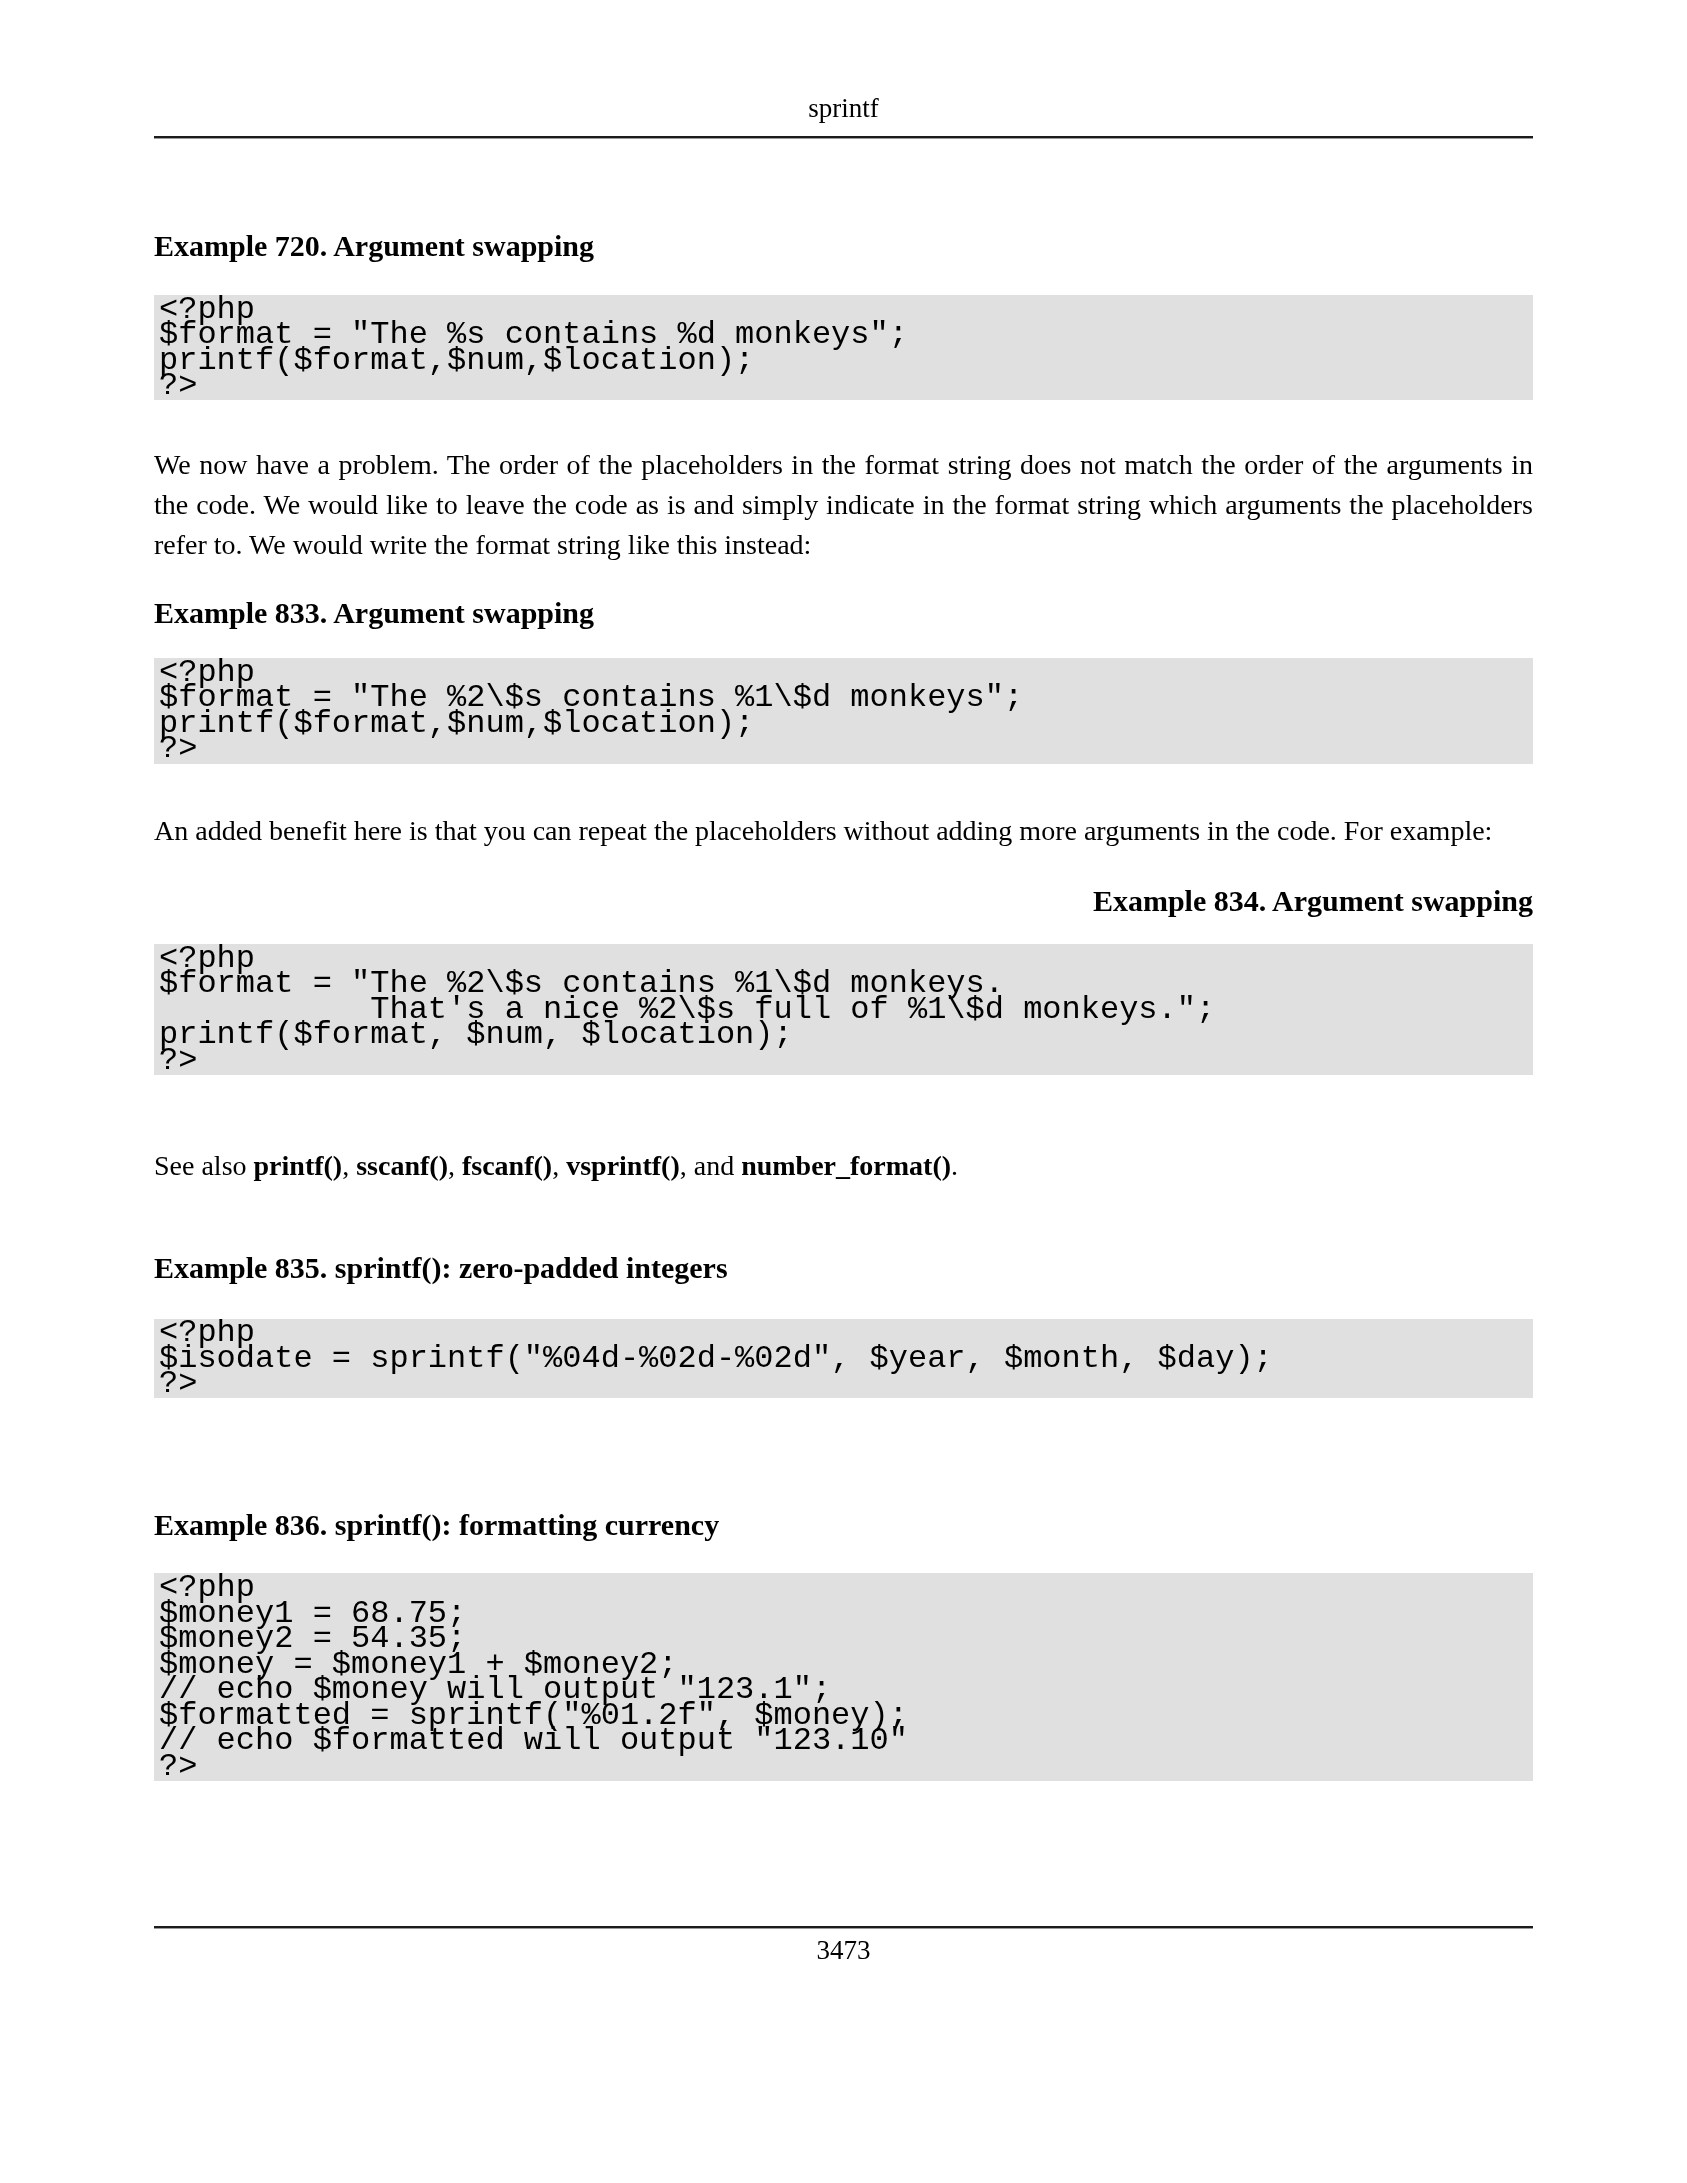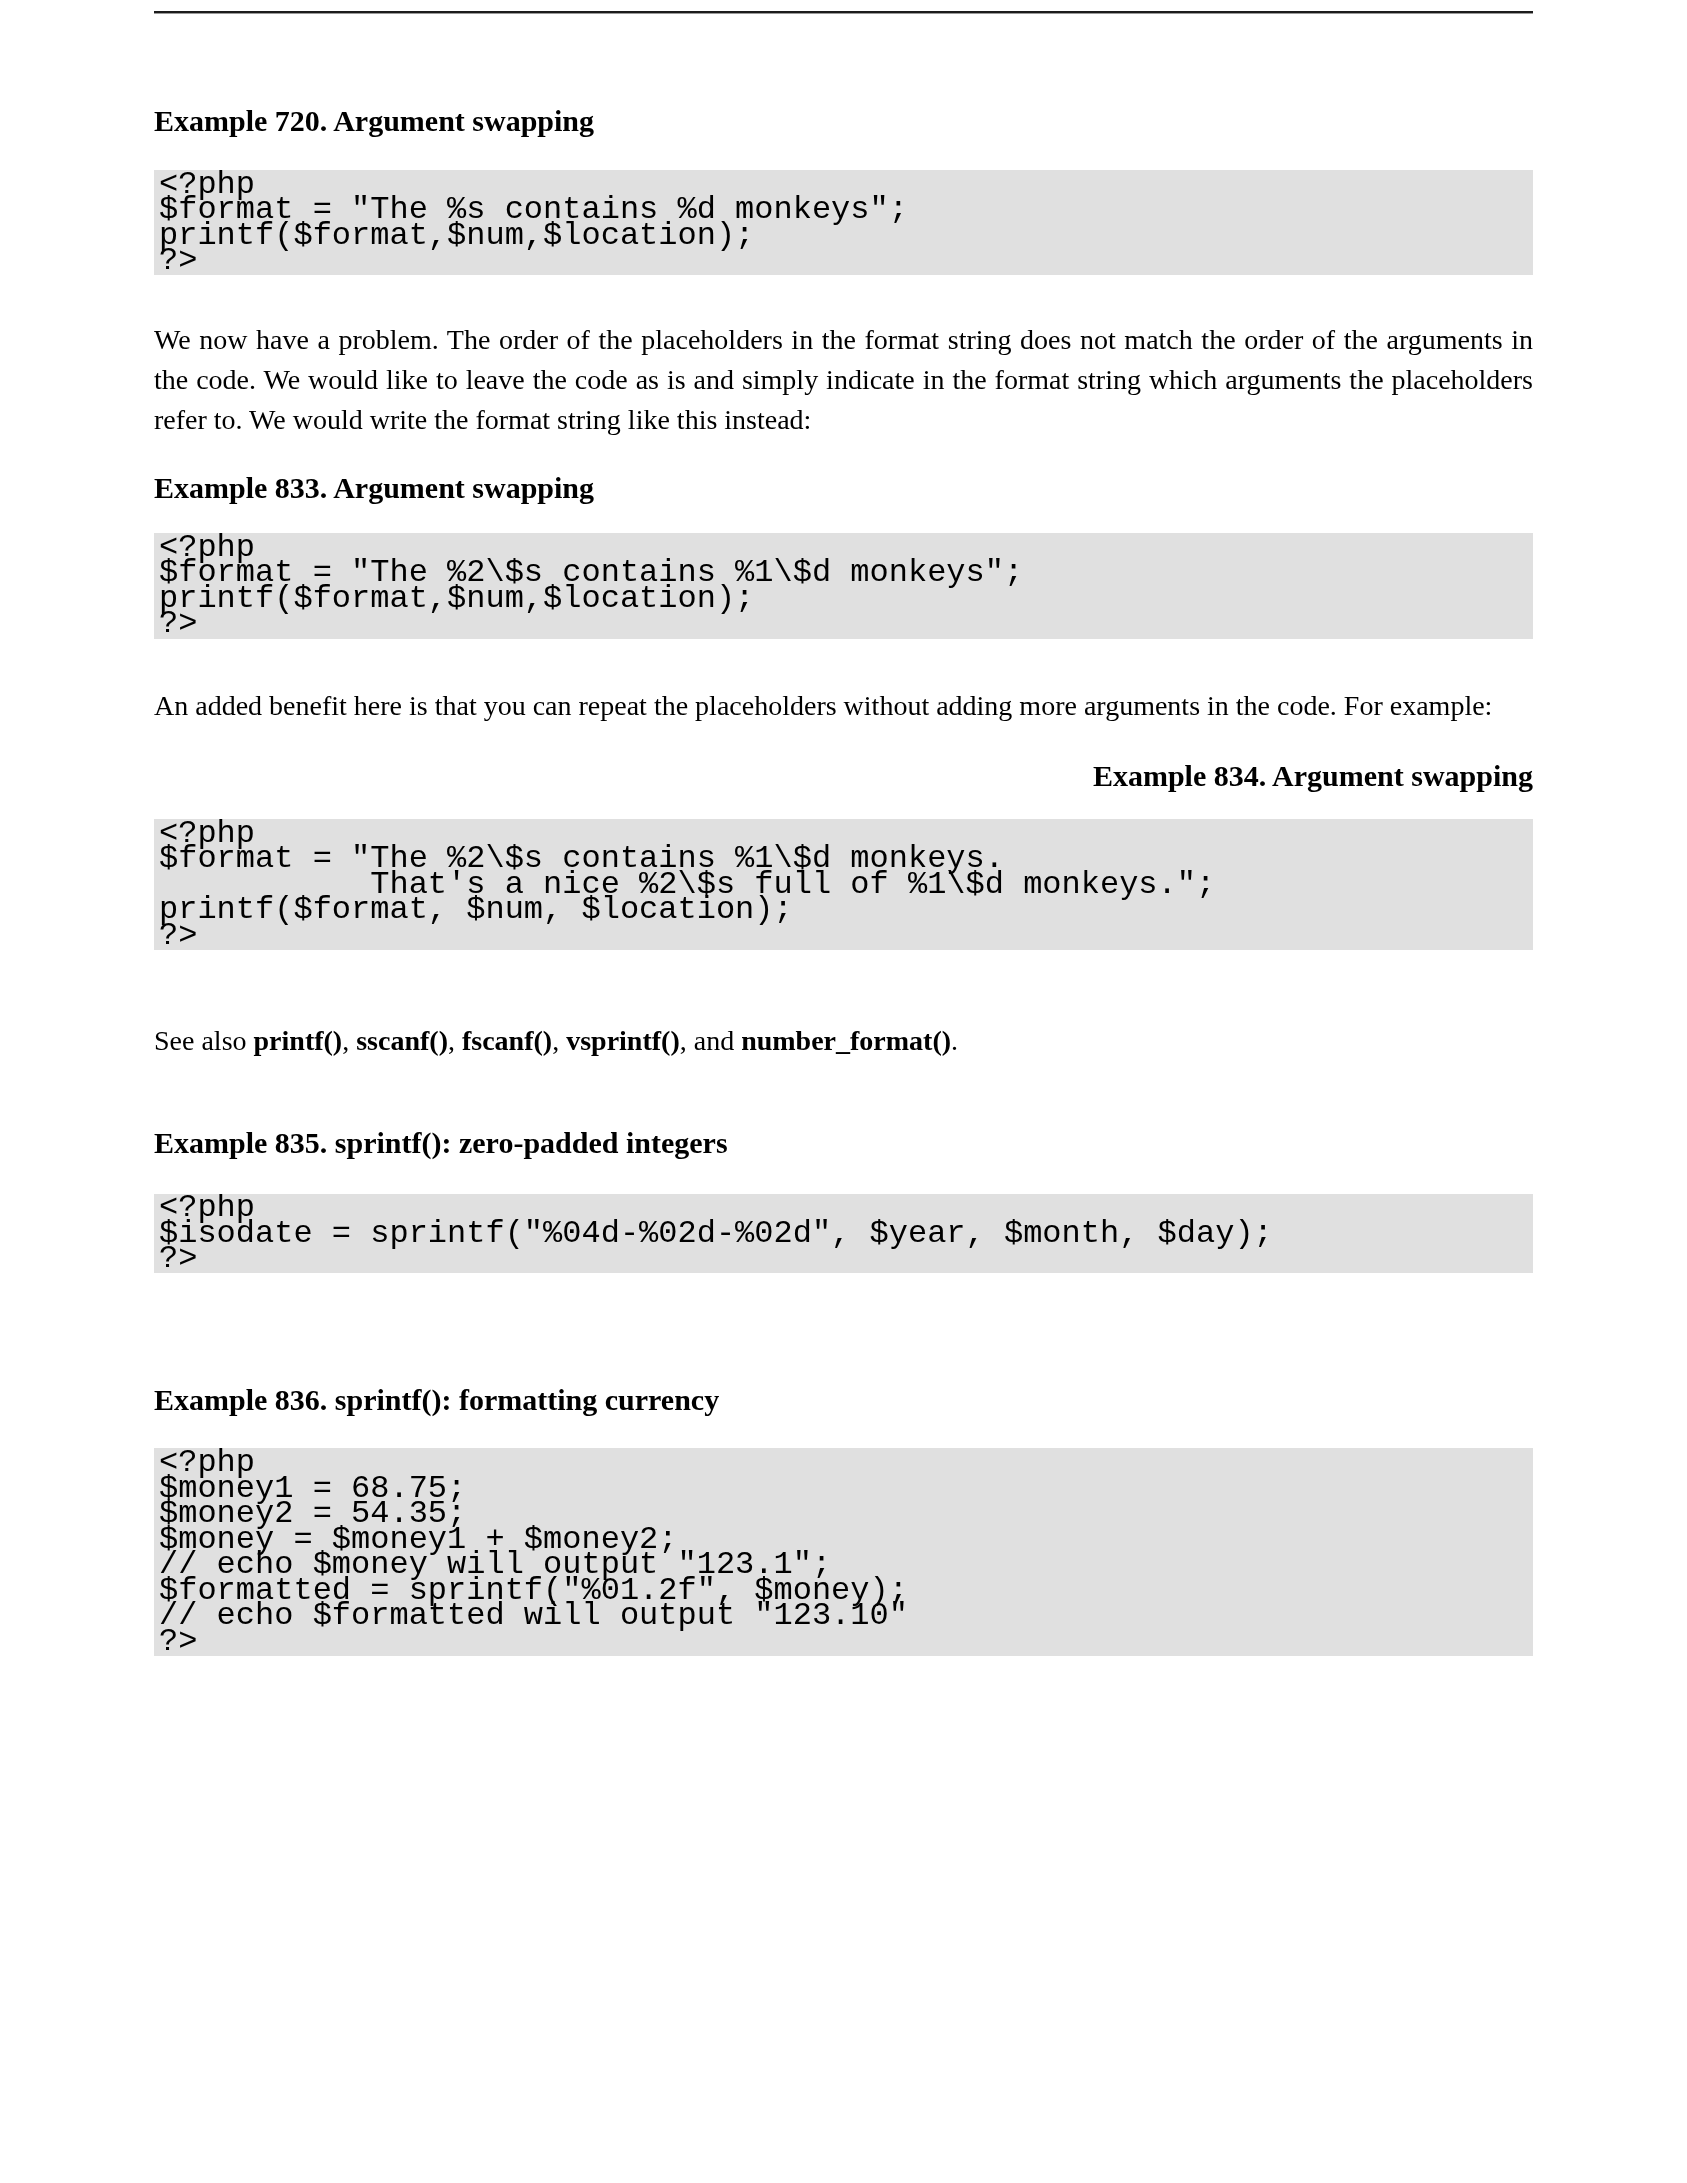--- a/index.html
+++ b/index.html
@@ -98,20 +98,21 @@
     line-height: 33px;
     font-family: "Liberation Serif", serif;
   }
 </style>
 </head>
 <body>
 
 <div class="page">
 
   <div class="content-col">
+    <div class="header-title">sprintf</div>
     <div class="rule"></div>
   </div>
 
   <div class="content-col">
 
     <h2 class="ex-heading" id="h832">Example 720. Argument swapping</h2>
 
     <pre class="code-block" id="code832">&lt;?php
 $format = "The %s contains %d monkeys";
 printf($format,$num,$location);
@@ -151,15 +152,19 @@
 $money1 = 68.75;
 $money2 = 54.35;
 $money = $money1 + $money2;
 // echo $money will output "123.1";
 $formatted = sprintf("%01.2f", $money);
 // echo $formatted will output "123.10"
 ?&gt;</pre>
 
   </div>
 
+  <div class="content-col">
+    <div class="rule footer-rule"></div>
+    <div class="page-number">3473</div>
+  </div>
 
 </div>
 
 
 </body></html>

